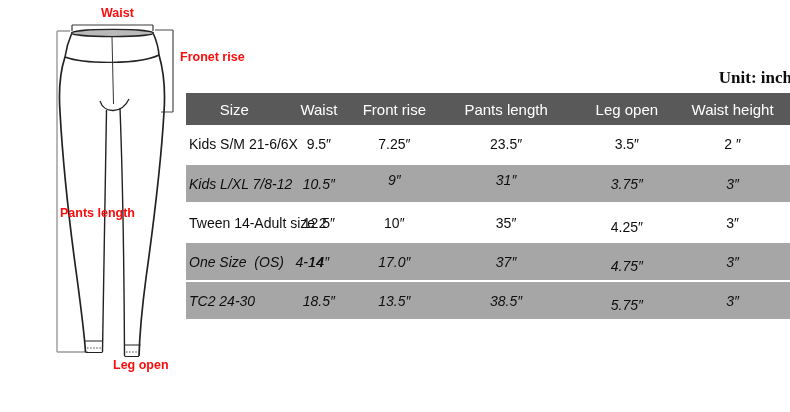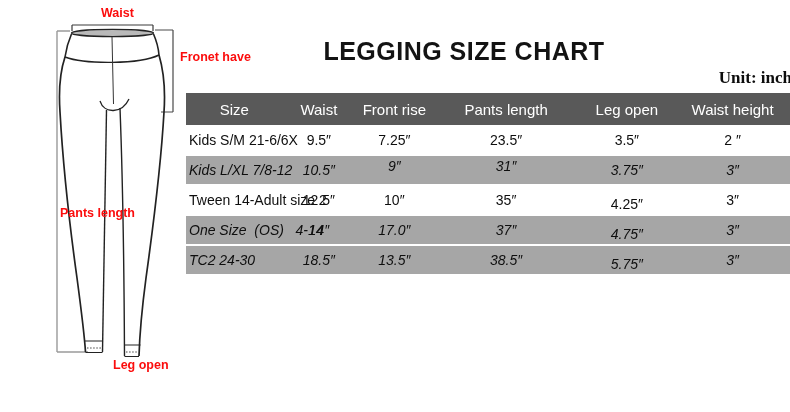--- a/index.html
+++ b/index.html
@@ -55,21 +55,21 @@
     position: absolute; left: 146px; top: 93px; width: 604px;
     border-collapse: collapse; table-layout: fixed;
   }
   table.size-chart thead tr { height: 32px; }
   table.size-chart th {
     background: var(--header-bg);
     color: var(--header-text);
     font-weight: 400; font-size: 15px;
     text-align: center; padding: 0;
   }
-  table.size-chart tbody tr { height: 30px; }
+  table.size-chart tbody tr { height: 39px; }
   table.size-chart td {
     font-size: 14px; text-align: center; padding: 0;
     color: #0e0e0e;
   }
   table.size-chart td:first-child { text-align: left; padding-left: 3px; }
   table.size-chart td:first-child span { white-space: pre; }
   table.size-chart tbody tr.alt td {
     background: var(--alt-row-bg);
     border-top: 2px solid #fff;
     border-bottom: 2px solid #fff;
@@ -121,26 +121,25 @@
       <path d="M66.5,110 C65,160 63.5,250 62.5,352" stroke="#222" stroke-width="1.4"></path>
       <path d="M80,108 C82,160 84,250 84.5,356" stroke="#222" stroke-width="1.4"></path>
 
       <path d="M45,341 H63 M45.5,352.5 H62.5" stroke="#222" stroke-width="1.2"></path>
       <path d="M47,348 H61" stroke="#444" stroke-width="1" stroke-dasharray="1.5,1.6"></path>
 
       <path d="M84,345 H100.5 M84.5,356.5 H99" stroke="#222" stroke-width="1.2"></path>
       <path d="M86,352 H98" stroke="#444" stroke-width="1" stroke-dasharray="1.5,1.6"></path>
     </svg>
     <span class="dlabel waist">Waist</span>
-    <span class="dlabel fronet">Fronet have</span>
+    <span class="dlabel fronet">Fronet rise</span>
     <span class="dlabel pants">Pants length</span>
     <span class="dlabel legopen">Leg open</span>
   </div>
 
-  <div class="title">LEGGING SIZE CHART</div>
   <div class="unit">Unit: inch</div>
 
   <table class="size-chart">
     <colgroup>
       <col style="width:16%">
         <col style="width:12%">
         <col style="width:13%">
       <col style="width:24%">
         <col style="width:16%">
         <col style="width:19%">

